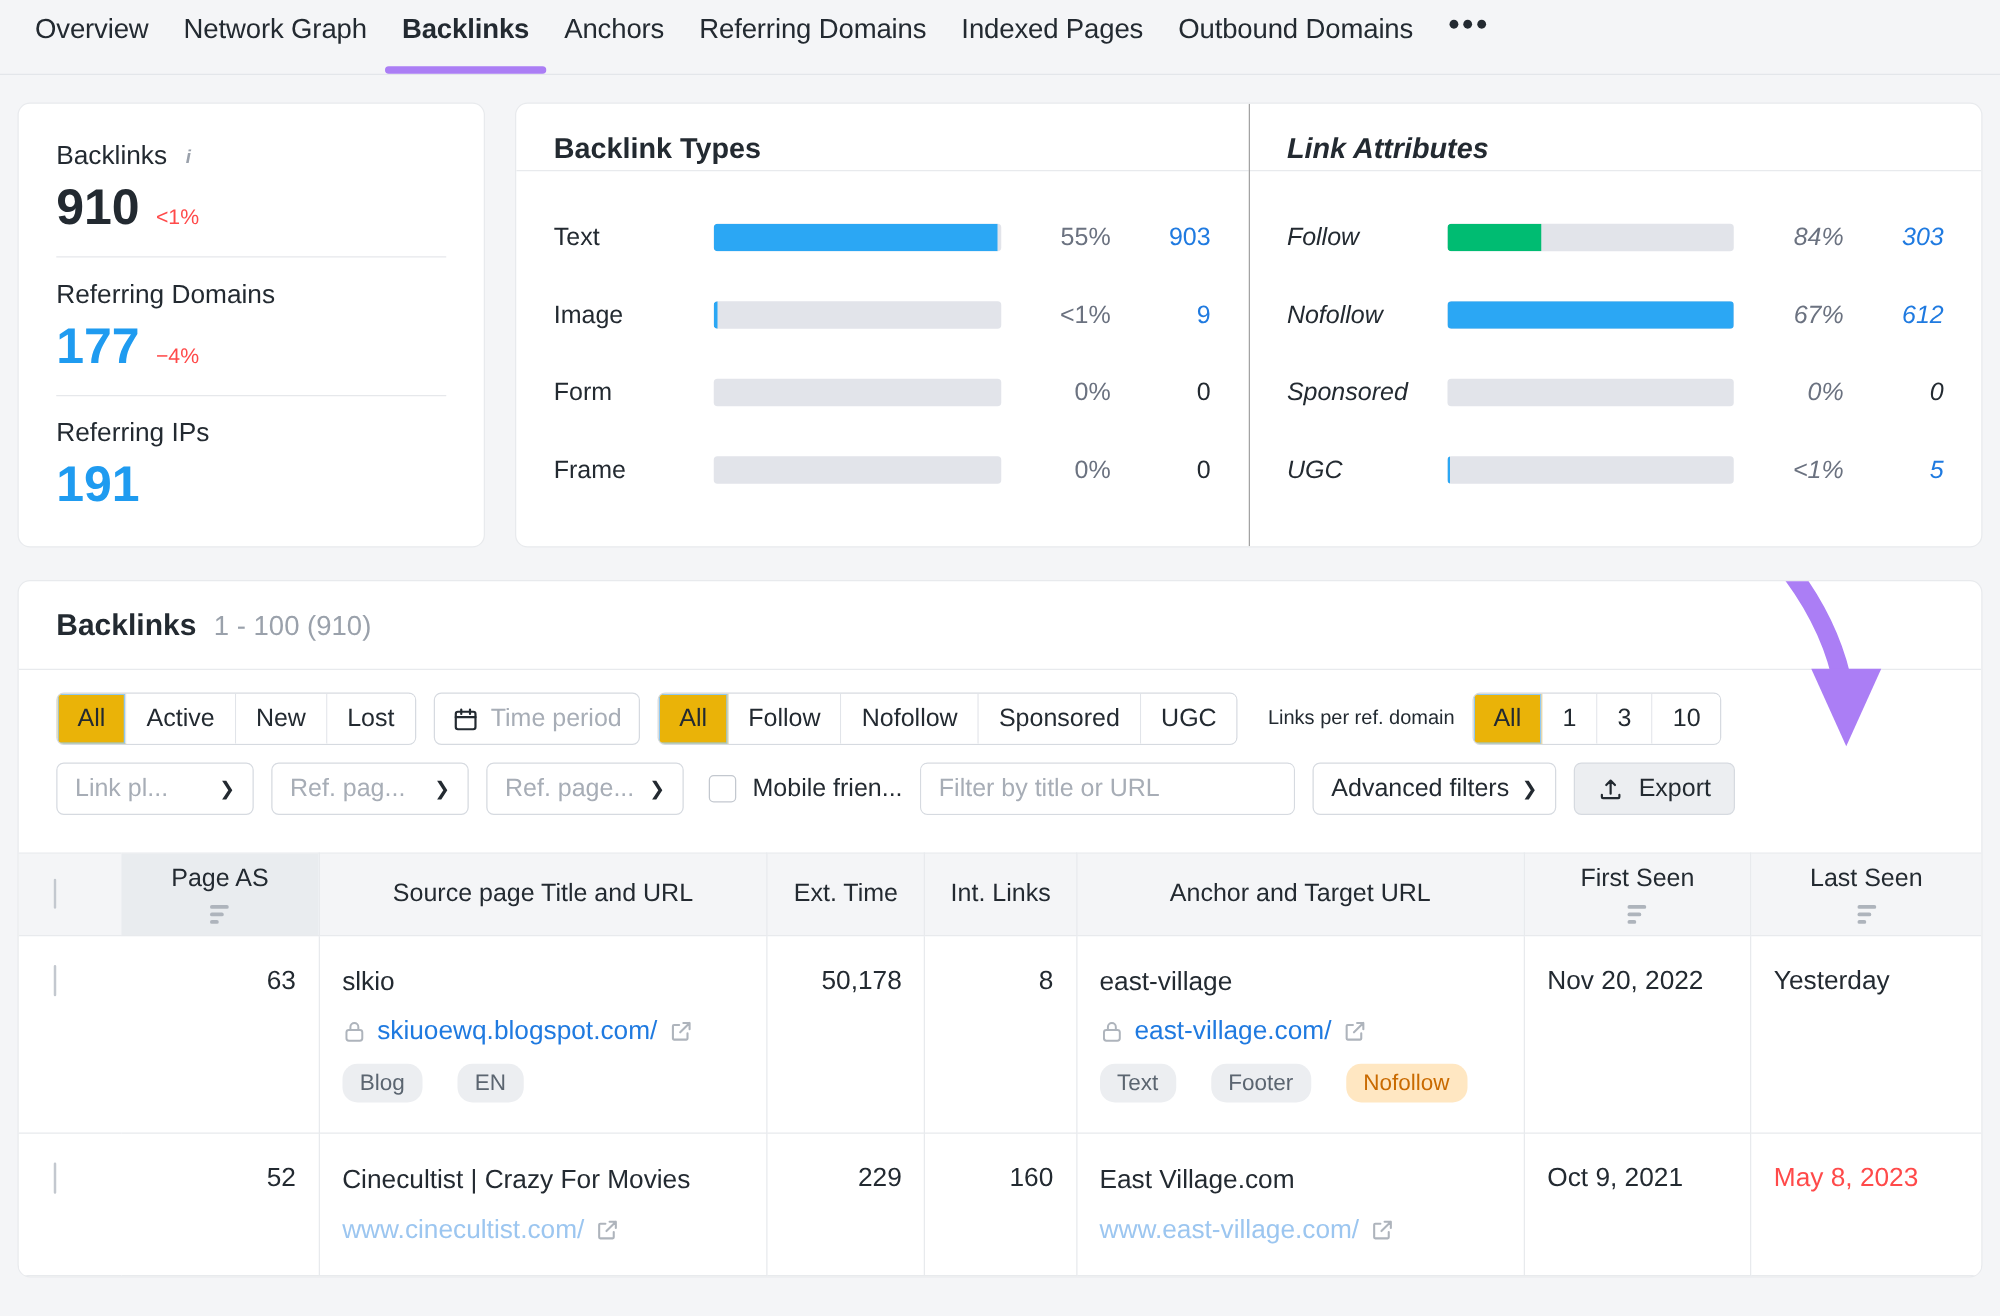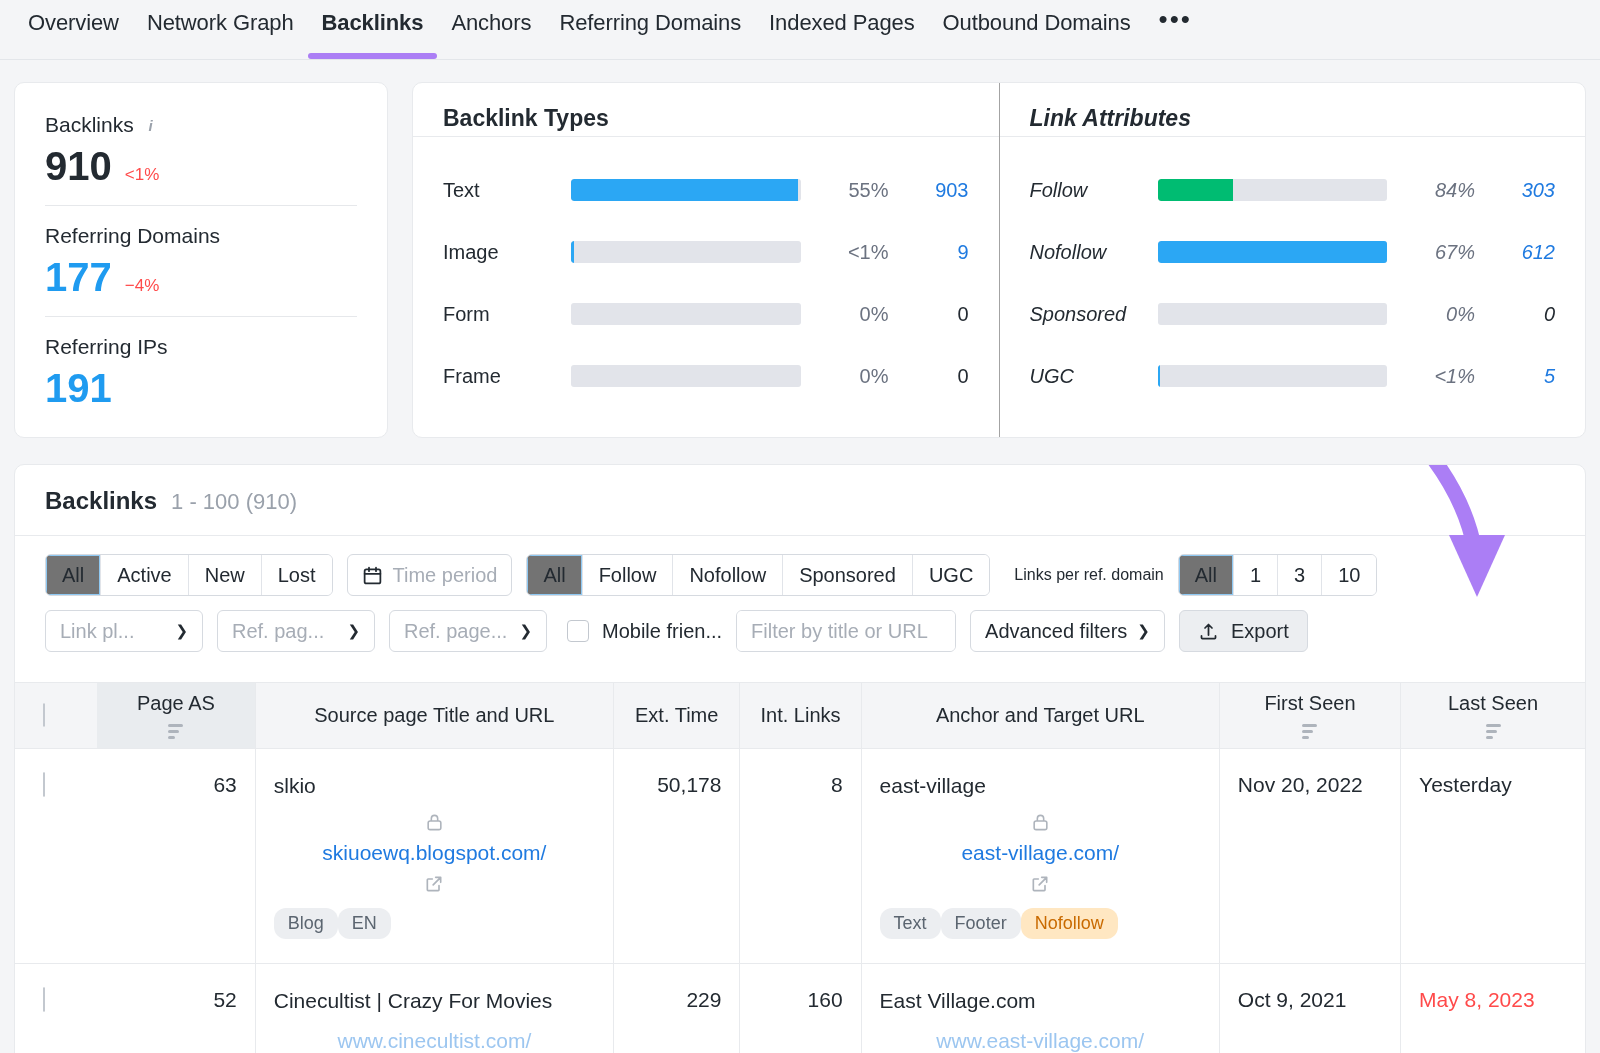--- a/index.html
+++ b/index.html
@@ -162,21 +162,21 @@
     padding: 0 16px;
     font-size: 20px;
     color: #232a31;
     background: #fff;
     border-right: 1px solid #e1e4e9;
     cursor: pointer;
     white-space: nowrap;
   }
   .seg-btn:last-child { border-right: none; }
   .seg-btn.sel {
-    background: #737373;
+    background: #eab308;
     box-shadow: inset 0 0 0 1px #8fc9f3;
     text-align: right;
   }
   .ctrl {
     display: flex; align-items: center; gap: 10px;
     height: 42px;
     border: 1px solid #d6dae0;
     border-radius: 6px;
     background: #fff;
     padding: 0 14px;
@@ -192,21 +192,21 @@
   .chk-wrap { display: flex; align-items: center; gap: 13px; padding-left: 6px; }
   .chk {
     width: 22px; height: 22px;
     border: 1px solid #c3c8cf; border-radius: 4px; background: #fff;
     flex: none; cursor: pointer;
   }
   .chk-label { font-size: 20px; }
 
   .search-box {
     display: flex; align-items: stretch;
-    height: 42px; width: 220px;
+    height: 42px; width: 300px;
     border: 1px solid #d6dae0; border-radius: 6px;
     overflow: hidden; background: #fff;
   }
   .search-input {
     flex: 1; border: none; outline: none;
     font-size: 20px; padding: 0 14px;
     font-family: "Liberation Sans", sans-serif;
     color: #232a31; background: #fff;
   }
   .search-input::placeholder { color: #a7adb6; }
@@ -248,25 +248,24 @@
     padding: 24px 18px;
     vertical-align: top;
     background: #fff;
   }
   td.chkcell, th.chkcell { border-right: none !important; width: 78px; padding-left: 28px !important; }
   .cell-title { color: #232a31; line-height: 1.25; }
   .cell-url {
     display: flex; align-items: center; gap: 9px;
     margin-top: 14px;
     font-size: 21px;
-    flex-direction: column;
   }
   .cell-url a { color: #1f7ae0; text-decoration: none; }
   .cell-url a.faded { color: #9cc6f0; }
-  .tags { display: flex; gap: 0; margin-top: 14px; flex-wrap: wrap; }
+  .tags { display: flex; gap: 28px; margin-top: 14px; flex-wrap: wrap; }
   .tag {
     background: #eceef1; color: #5b6570;
     border-radius: 12px; padding: 5px 14px; font-size: 18px;
   }
   .tag.warn { background: #ffe7c2; color: #c96a00; }
   .date-red { color: #ff4a4a; }
 
   svg { display: block; }
 
   

